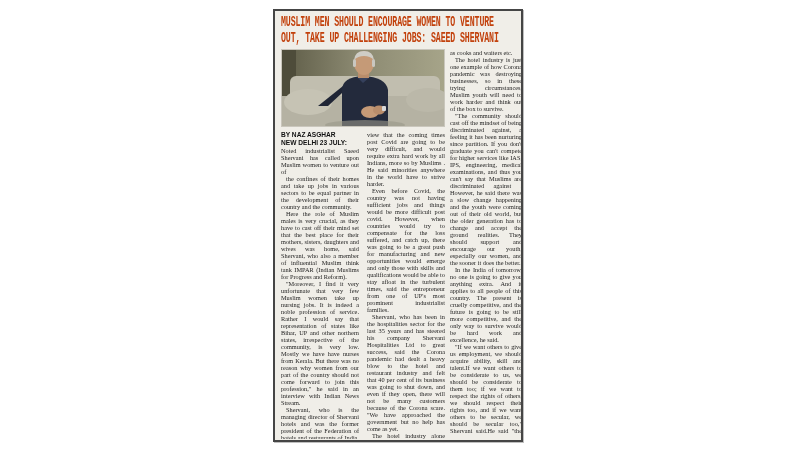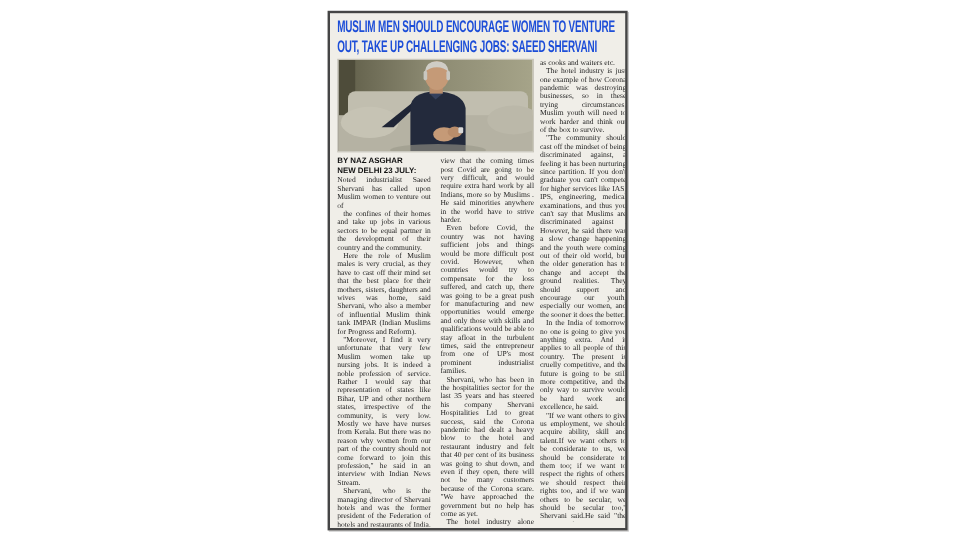--- a/index.html
+++ b/index.html
@@ -7,21 +7,21 @@
     width:800px;height:450px;background:#ffffff;position:relative;
     font-family:"Liberation Serif", serif;overflow:hidden;
   }
   .clipping{
     position:absolute;left:273px;top:9px;width:250px;height:433px;
     box-sizing:border-box;background:#f0eee8;border:2px solid #454545;
     box-shadow:1px 1px 0 rgba(0,0,0,.25);
     padding:3px 5px 4px 6px;overflow:hidden;
   }
   .headline{
-    color:#1d4ed8;font-family:Liberation Sans, sans-serif;font-weight:700;
+    color:#c2410c;font-family:Liberation Mono, monospace;font-weight:700;
     font-size:14px;line-height:15.5px;margin:1px 0 3px 0;white-space:nowrap;
   }
   .headline .hl-line{
     display:inline-block;transform:scaleX(0.59);transform-origin:0 50%;
     letter-spacing:-0.2px;
   }
   .headline .hl-line + .hl-line{display:block;}
   .content{display:flex;gap:5px;}
   .left-wrap{width:164px;flex:0 0 164px;}
   .photo{

